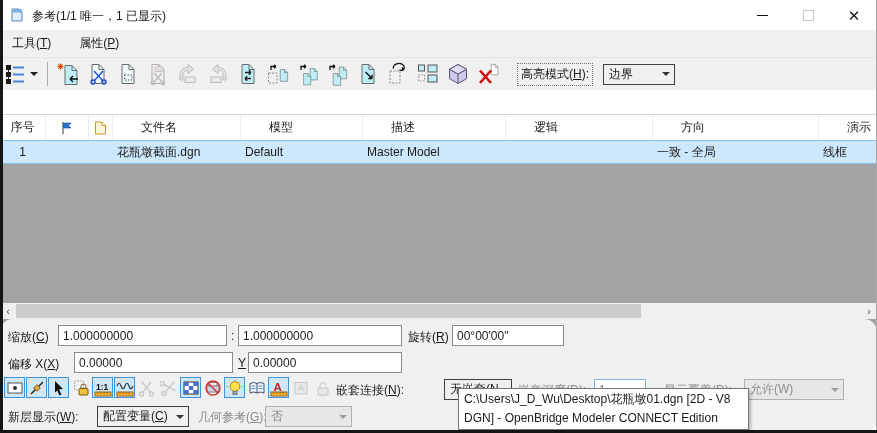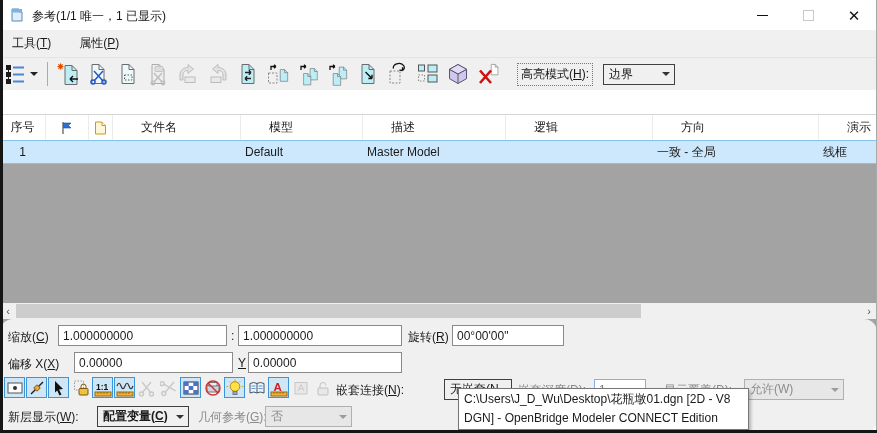--- a/index.html
+++ b/index.html
@@ -291,20 +291,21 @@
       </div>
       <div class="th c-file">文件名</div>
       <div class="th c-model">模型</div>
       <div class="th c-log">逻辑</div>
       <div class="th c-desc">描述</div>
       <div class="th c-orient">方向</div>
       <div class="th c-pres">演示</div>
     </div>
     <div class="trow">
       <div class="td c-slot">1</div>
+      <div class="td c-file">花瓶墩截面.dgn</div>
       <div class="td c-desc">Master Model</div>
       <div class="td c-model">Default</div>
       <div class="td c-log"></div>
       <div class="td c-orient">一致 - 全局</div>
       <div class="td c-pres">线框</div>
     </div>
   </div>
 
   <div class="hscroll">
     <div class="hs-btn hs-left">‹</div>
@@ -442,21 +443,21 @@
     </div>
     <span class="lbl gray" style="left:518px;top:63px;">嵌套深度(<u>D</u>):</span>
     <input class="tfield blue" style="left: 594px; top: 60px; width: 52px;" value="1">
     <span class="lbl gray" style="left:664px;top:63px;">显示覆盖(<u>D</u>):</span>
     <div class="combo abs disabled" style="left:744px;top:60px;width:100px;">
       <span>允许(W)</span>
       <span class="ar"></span>
     </div>
 
     <span class="lbl" style="left:8px;top:90px;">新层显示(<u>W</u>):</span>
-    <div class="combo abs" style="left:97px;top:87px;width:92px;font-weight:bold;">
+    <div class="combo abs" style="left:97px;top:87px;width:92px;">
       <span>配置变量(<u>C</u>)</span>
       <span class="ar"></span>
     </div>
     <span class="lbl gray" style="left:198px;top:90px;">几何参考(<u>G</u>):</span>
     <div class="combo abs disabled" style="left:265px;top:87px;width:87px;">
       <span>否</span>
       <span class="ar"></span>
     </div>
   </div>
 

